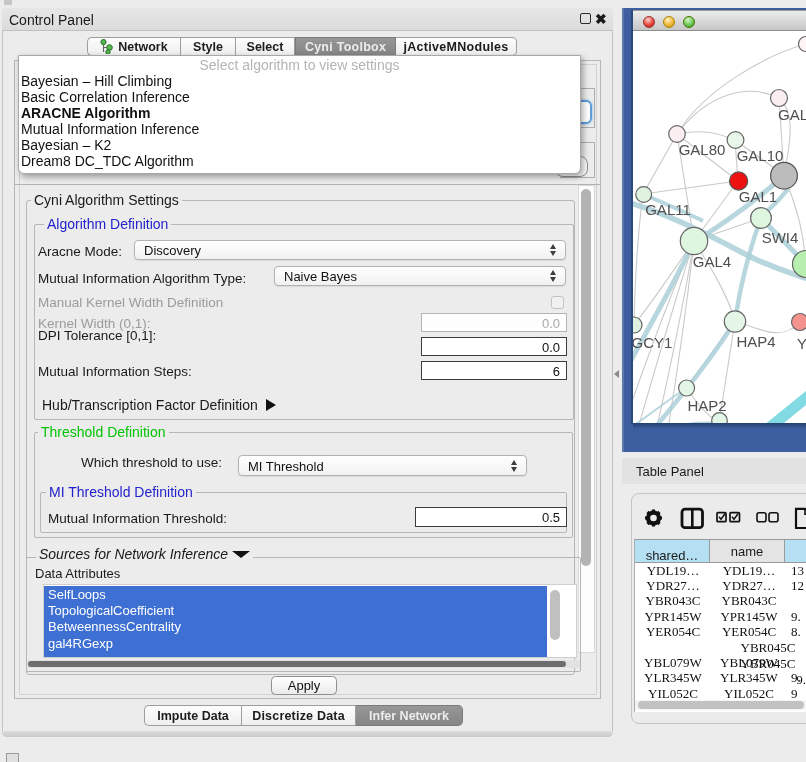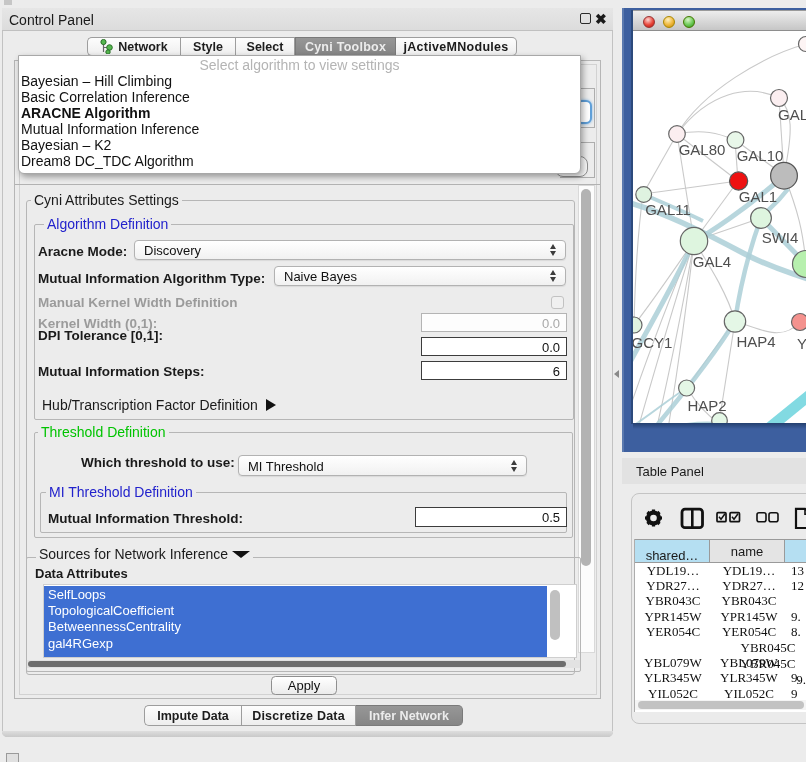--- a/index.html
+++ b/index.html
@@ -1,19 +1,19 @@
 <!DOCTYPE html>
 <html><head>
 <meta charset="utf-8">
 <style>
 * { margin:0; padding:0; box-sizing:border-box; }
 html,body { width:806px; height:762px; overflow:hidden; }
 body { font-family:"Liberation Sans", sans-serif; background:#ececec; position:relative; }
 .abs { position:absolute; }
-.lbl { font-size:13.5px; font-weight:bold; color:#1a1a1a; white-space:nowrap; }
+.lbl { font-size:13.5px; font-weight:normal; color:#1a1a1a; white-space:nowrap; }
 .dis { color:#9b9b9b; }
 .combo { background:linear-gradient(#ffffff,#f1f1f1); border:1px solid #b2b2b2; border-radius:4px; box-shadow:0 1px 1px rgba(0,0,0,0.08); }
 .combo .tx { position:absolute; left:9px; top:2px; font-size:13px; color:#111; }
 .arr { position:absolute; right:7px; width:9px; }
 .arr .u { width:0;height:0;border-left:3.5px solid transparent;border-right:3.5px solid transparent;border-bottom:5px solid #3c3c3c; margin-bottom:2px; margin-left:1px;}
 .arr .d { width:0;height:0;border-left:3.5px solid transparent;border-right:3.5px solid transparent;border-top:5px solid #3c3c3c; margin-left:1px;}
 .fld { background:#fff; border:1px solid #3c3c3c; font-size:13px; color:#111; text-align:right; padding:2px 6px 0 0; }
 .gbox { border:1px solid #b6b6b6; border-radius:2px; }
 .gtit { position:absolute; top:-9px; background:#ececec; padding:0 3px; font-size:14px; white-space:nowrap; }
 </style>
@@ -54,21 +54,21 @@
 <div class="abs" style="left:576px;top:100px;width:16px;height:24px;border:2.5px solid #5f9fd8;border-radius:6px;background:#fff;box-shadow:0 0 3px #7fb5e4;"></div>
 <div class="abs" style="left:560px;top:142px;width:35px;height:36px;border:1px solid #adadad;border-left:none;"></div>
 <div class="abs" style="left:555px;top:156px;width:33px;height:21px;border:1px solid #8f8f8f;border-radius:8px;background:#fafafa;"></div>
 
 <div class="abs" style="left:15px;top:184px;width:585px;height:1px;background:#b2b2b2;"></div>
 
 <div class="abs" style="left:578px;top:185px;width:17px;height:468px;background:#fcfcfc;border:1px solid #d9d9d9;"></div>
 <div class="abs" style="left:581px;top:189px;width:10px;height:377px;background:#b3b3b3;border-radius:5px;"></div>
 
 <div class="abs gbox" style="left:26px;top:200px;width:549px;height:475px;border-radius:3px;">
-  <div class="gtit" style="left:4px;color:#1a1a1a;">Cyni Attributes Settings</div>
+  <div class="gtit" style="left:4px;color:#1a1a1a;">Cyni Algorithm Settings</div>
 </div>
 
 <div class="abs gbox" style="left:34px;top:224px;width:540px;height:196px;">
   <div class="gtit" style="left:9px;color:#2222cc;">Algorithm Definition</div>
 </div>
 
 <div class="abs lbl" style="left:38px;top:244px;">Aracne Mode:</div>
 <div class="abs combo" style="left:134px;top:240px;width:432px;height:20px;">
   <div class="tx">Discovery</div>
   <div class="arr" style="top:3px;">
@@ -113,21 +113,21 @@
     </div>
 </div>
 
 <div class="abs gbox" style="left:40px;top:492px;width:527px;height:41px;">
   <div class="gtit" style="left:5px;color:#2222cc;">MI Threshold Definition</div>
 </div>
 <div class="abs lbl" style="left:48px;top:511px;">Mutual Information Threshold:</div>
 <div class="abs fld" style="left:415px;top:507px;width:152px;height:20px;">0.5</div>
 
 <div class="abs gbox" style="left:26px;top:557px;width:555px;height:115px;">
-  <div class="gtit" style="left:9px;top:-12px;color:#1a1a1a;display:flex;align-items:center;">Sources for Network Inference&nbsp;<span style="display:inline-block;width:0;height:0;border-left:9px solid transparent;border-right:9px solid transparent;border-top:7px solid #111;"></span></div>
+  <div class="gtit" style="left:9px;top:-12px;color:#1a1a1a;display:flex;align-items:center;font-style:italic;">Sources for Network Inference&nbsp;<span style="display:inline-block;width:0;height:0;border-left:9px solid transparent;border-right:9px solid transparent;border-top:7px solid #111;"></span></div>
 </div>
 <div class="abs lbl" style="left:35px;top:566px;font-size:13px;">Data Attributes</div>
 <div class="abs" style="left:43px;top:584px;width:534px;height:74px;background:#fff;border:1px solid #cfcfcf;overflow:hidden;">
   <div class="abs" style="left:0;top:1px;width:503px;height:71px;background:#3e6fd2;"></div>
   <div class="abs" style="left:4px;top:2px;font-size:13px;color:#fff;line-height:16.2px;">SelfLoops<br>TopologicalCoefficient<br>BetweennessCentrality<br>gal4RGexp</div>
   <div class="abs" style="left:506px;top:5px;width:10px;height:50px;background:#c0c0c0;border-radius:5px;"></div>
 </div>
 <div class="abs" style="left:27px;top:660px;width:553px;height:8px;background:#e2e2e2;"></div>
 <div class="abs" style="left:28px;top:661px;width:538px;height:6px;background:#6d6d6d;border-radius:3px;"></div>
 

